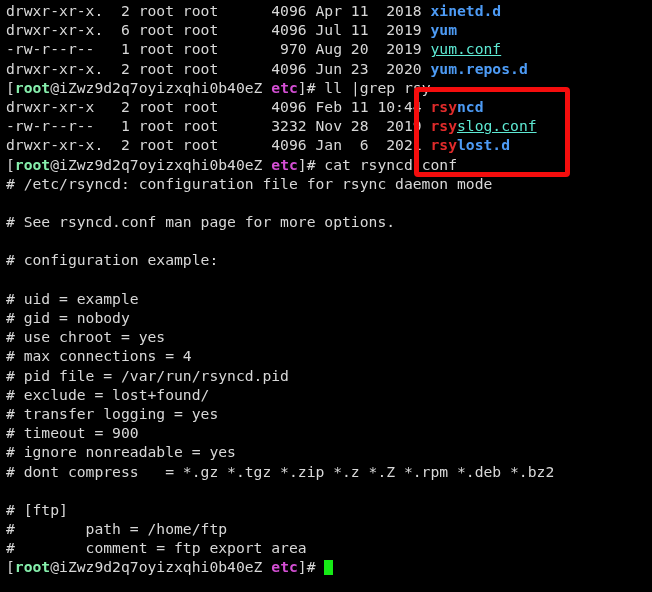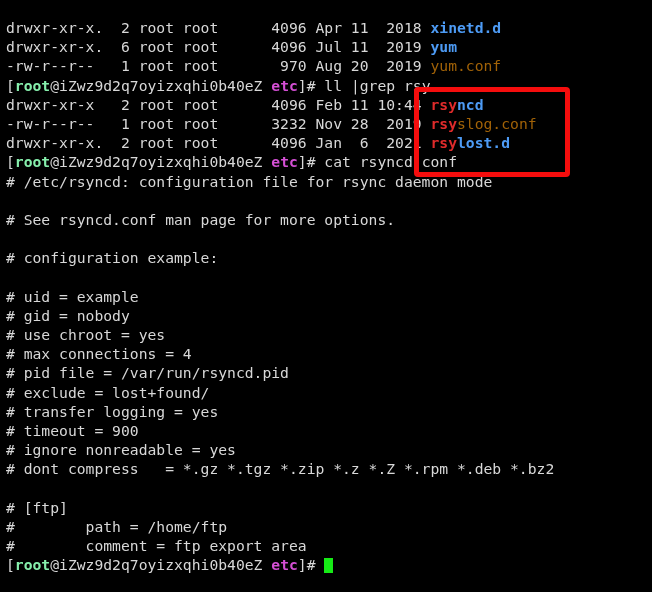--- a/index.html
+++ b/index.html
@@ -14,33 +14,33 @@
   }
   #terminal {
     position: relative;
     width: 556px;
     height: 592px;
     background: #000000;
     font-family: "DejaVu Sans Mono", "Liberation Mono", monospace;
     font-size: 14.7px;
     line-height: 19.2px;
     letter-spacing: 0px;
-    padding-top: 18px;
+    padding-top: 1px;
     box-sizing: border-box;
   }
   .line {
     white-space: pre;
     height: 19.2px;
     padding-left: 6px;
     color: #d8d8d8;
   }
   .blank { height: 19.2px; }
 
   
-  .c-white   { color: #a16207; }
+  .c-white   { color: #5eead4; text-decoration: underline; }
   .c-dir     { color: #4d9bf5; font-weight: bold; }
   .c-green   { color: #86efac; font-weight: bold; }
   .c-magenta { color: #d44fd4; font-weight: bold; }
   .c-red     { color: #e02b2b; font-weight: bold; text-align: right; }
   .c-plain   { color: #d8d8d8; }
 
   .cursor {
     display: inline-block;
     width: 9px;
     height: 15px;
@@ -62,20 +62,21 @@
   }
 </style>
 </head>
 <body>
 
 <div id="terminal">
   <div id="listing-before">
       <div class="line"><span class="c-plain">drwxr-xr-x.  2 root root      4096 Apr 11  2018 </span><span class="c-dir">xinetd.d</span></div>
       <div class="line"><span class="c-plain">drwxr-xr-x.  6 root root      4096 Jul 11  2019 </span><span class="c-dir">yum</span></div>
       <div class="line"><span class="c-plain">-rw-r--r--   1 root root       970 Aug 20  2019 </span><span class="c-white">yum.conf</span></div>
+      <div class="line"><span class="c-plain">drwxr-xr-x.  2 root root      4096 Jun 23  2020 </span><span class="c-dir">yum.repos.d</span></div>
     </div>
   <div id="prompt-line-1">
       <div class="line"><span class="c-plain">[</span><span class="c-green">root</span><span class="c-plain">@iZwz9d2q7oyizxqhi0b40eZ </span><span class="c-magenta">etc</span><span class="c-plain">]# </span><span class="c-plain">ll |grep rsy</span></div>
     </div>
   <div id="grep-results">
       <div class="line"><span class="c-plain">drwxr-xr-x   2 root root      4096 Feb 11 10:44 </span><span class="c-red">rsy</span><span class="c-dir">ncd</span></div>
       <div class="line"><span class="c-plain">-rw-r--r--   1 root root      3232 Nov 28  2019 </span><span class="c-red">rsy</span><span class="c-white">slog.conf</span></div>
       <div class="line"><span class="c-plain">drwxr-xr-x.  2 root root      4096 Jan  6  2021 </span><span class="c-red">rsy</span><span class="c-dir">lost.d</span></div>
     </div>
   <div id="prompt-line-2">

